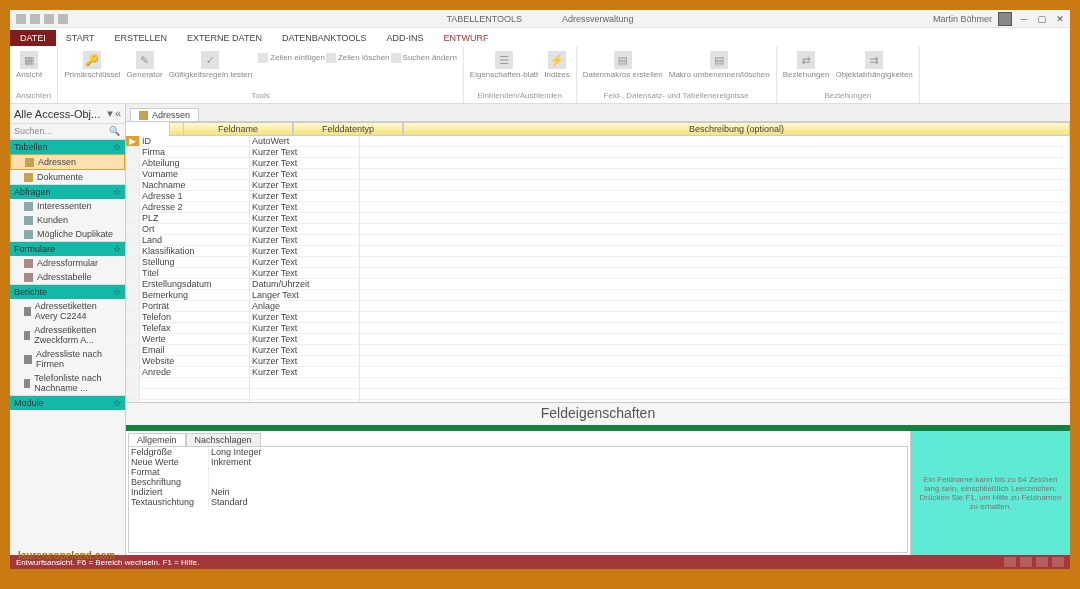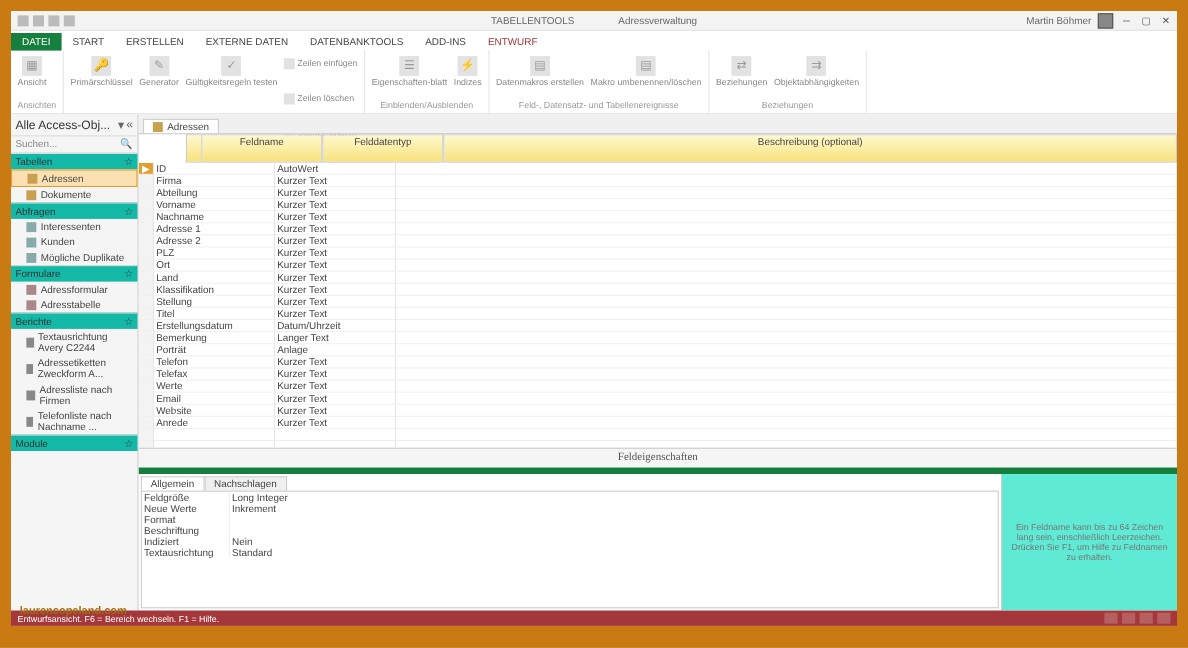--- a/index.html
+++ b/index.html
@@ -7,21 +7,21 @@
     .screen { position: absolute; top: 10px; left: 10px; right: 10px; bottom: 20px; background: #fff; display: flex; flex-direction: column; }
     .titlebar { height: 18px; background: #f3f3f3; border-bottom: 1px solid #e3e3e3; display: flex; align-items: center; font-size: 9px; color: #666; position: relative; }
     .qat { display: flex; gap: 4px; padding: 0 6px; align-items: center; }
     .qat .ico { width: 10px; height: 10px; background: #bbb; }
     .title-center { position: absolute; left: 50%; transform: translateX(-50%); display: flex; gap: 40px; }
     .title-right { margin-left: auto; display: flex; align-items: center; gap: 6px; padding-right: 4px; }
     .title-right .winbtn { width: 12px; height: 10px; display: flex; align-items: center; justify-content: center; color: #555; }
     .avatar { width: 14px; height: 14px; background: #888; border: 1px solid #555; }
     .tabs { display: flex; height: 18px; align-items: flex-end; font-size: 9px; }
     .tab { padding: 3px 10px; color: #444; }
-    .tab.datei { background: #15803d; color: #fff; }
+    .tab.datei { background: #7f1d1d; color: #fff; }
     .tab.active { color: #a4373a; }
     .ribbon { height: 58px; border-bottom: 1px solid #ddd; display: flex; font-size: 8px; color: #888; }
     .rgroup { border-right: 1px solid #e5e5e5; padding: 2px 6px; display: flex; flex-direction: column; justify-content: space-between; }
     .rgroup-top { display: flex; gap: 6px; flex: 1; align-items: flex-start; padding-top: 3px;}
     .rbtn { display: flex; flex-direction: column; align-items: center; gap: 2px; color: #888; line-height: 1; text-align:center;}
     .rbtn .ricon { width: 18px; height: 18px; background: #e2e2e2; display:flex;align-items:center;justify-content:center;color:#999;font-size:11px;}
     .rbtn.small { flex-direction: row; height: 14px; align-items: center; }
     .rbtn.small .ricon { width: 10px; height: 10px; }
     .rgroup-label { text-align: center; color: #999; font-size: 8px; padding-bottom: 1px;}
     .body { flex: 1; display: flex; overflow: hidden; }
@@ -34,36 +34,36 @@
     .nav-item.selected { background: #fbe0b2; border: 1px solid #e0a030; }
     .nav-item .nicon { width: 9px; height: 9px; background: #c9a050; }
     .nav-item .nicon.q { background:#8aa; }
     .nav-item .nicon.f { background:#a88; }
     .nav-item .nicon.r { background:#888; }
     .main { flex: 1; display: flex; flex-direction: column; }
     .doc-tabs { height: 18px; background: #f0f0f0; border-bottom: 1px solid #ccc; display: flex; align-items: flex-end; padding-left: 4px;}
     .doc-tab { background: #fff; border: 1px solid #ccc; border-bottom: none; padding: 1px 8px; font-size: 9px; display: flex; align-items: center; gap: 4px; }
     .doc-tab .dticon { width: 9px; height: 9px; background: #c9a050; }
     .grid-area { flex: 1; display: flex; flex-direction: column; overflow: hidden; }
-    .grid-header { display: flex; height: 26px; padding-left: 43px; }
+    .grid-header { display: flex; height: 14px; padding-left: 43px; }
     .gh { background: linear-gradient(#fff9d0,#f7e27b); border: 1px solid #ccc; text-align: center; font-size: 9px; line-height: 12px; }
     .gh.c1 { width: 14px; border-right:none;}
     .gh.c2 { width: 110px; }
     .gh.c3 { width: 110px; }
     .gh.c4 { flex: 1; }
     .grid-body { flex: 1; background: #fff; overflow: hidden; font-size: 9px; }
     .grow { display: flex; height: 11px; }
     .gc { border-right: 1px solid #e5e5e5; border-bottom: 1px solid #f0f0f0; padding: 0 2px; line-height: 10px; overflow: hidden; white-space: nowrap; }
     .gc.c1 { width: 14px; background: #f3f3f3; text-align:center; }
     .gc.c2 { width: 110px; }
     .gc.c3 { width: 110px; }
     .gc.c4 { flex: 1; }
     .grow.sel .gc.c1 { background:#e0a030; color:#fff; }
     .grow.empty .gc { color: transparent; }
-    .props-label { text-align: center; font-size: 10px; color: #555; padding: 2px 0 4px; background:#f5f5f5; border-top:1px solid #ccc;font-family:Liberation Serif, serif;}
+    .props-label { text-align: center; font-size: 14px; color: #555; padding: 2px 0 4px; background:#f5f5f5; border-top:1px solid #ccc;}
     .props { display: flex; height: 130px; border-top: 6px solid #15803d; }
     .props-left { flex: 1; background: #fff; font-size: 9px; display:flex;flex-direction:column;}
     .ptabs { display: flex; padding: 2px 0 0 2px; gap: 0; }
     .ptab { border: 1px solid #ccc; padding: 1px 8px; background: #f0f0f0; border-bottom:none;}
     .ptab.active { background: #fff; }
     .ptable { border:1px solid #ccc; flex:1; margin:0 2px 2px;}
     .prow { display: flex; height: 10px; }
     .prow div:first-child { width: 80px; padding-left: 2px; border-right:1px solid #eee;}
     .prow div:last-child { flex: 1; padding-left: 2px; }
     .props-right { width: 160px; background: #5eead4; font-size: 8px; color: #777; display: flex; align-items: center; justify-content: center; text-align: center; padding: 8px; border-left:1px solid #ccc;}
@@ -124,21 +124,21 @@
             <span>Primärschlüssel</span>
           </div>
         <div class="rbtn">
             <div class="ricon">✎</div>
             <span>Generator</span>
           </div>
         <div class="rbtn">
             <div class="ricon">✓</div>
             <span>Gültigkeitsregeln testen</span>
           </div>
-        <div style="display:flex;flex-direction:column;gap:18px;">
+        <div style="display:flex;flex-direction:row;gap:1px;">
           <div class="rbtn small">
               <div class="ricon"></div>
               <span>Zeilen einfügen</span>
             </div>
           <div class="rbtn small">
               <div class="ricon"></div>
               <span>Zeilen löschen</span>
             </div>
           <div class="rbtn small">
               <div class="ricon"></div>
@@ -246,21 +246,21 @@
           <div class="nicon f"></div>
           <span>Adresstabelle</span>
         </div>
 
       <div class="nav-group">
           <span>Berichte</span>
           <span>☆</span>
         </div>
       <div class="nav-item">
           <div class="nicon r"></div>
-          <span>Textausrichtung Avery C2244</span>
+          <span>Adressetiketten Avery C2244</span>
         </div>
       <div class="nav-item">
           <div class="nicon r"></div>
           <span>Adressetiketten Zweckform A...</span>
         </div>
       <div class="nav-item">
           <div class="nicon r"></div>
           <span>Adressliste nach Firmen</span>
         </div>
       <div class="nav-item">

